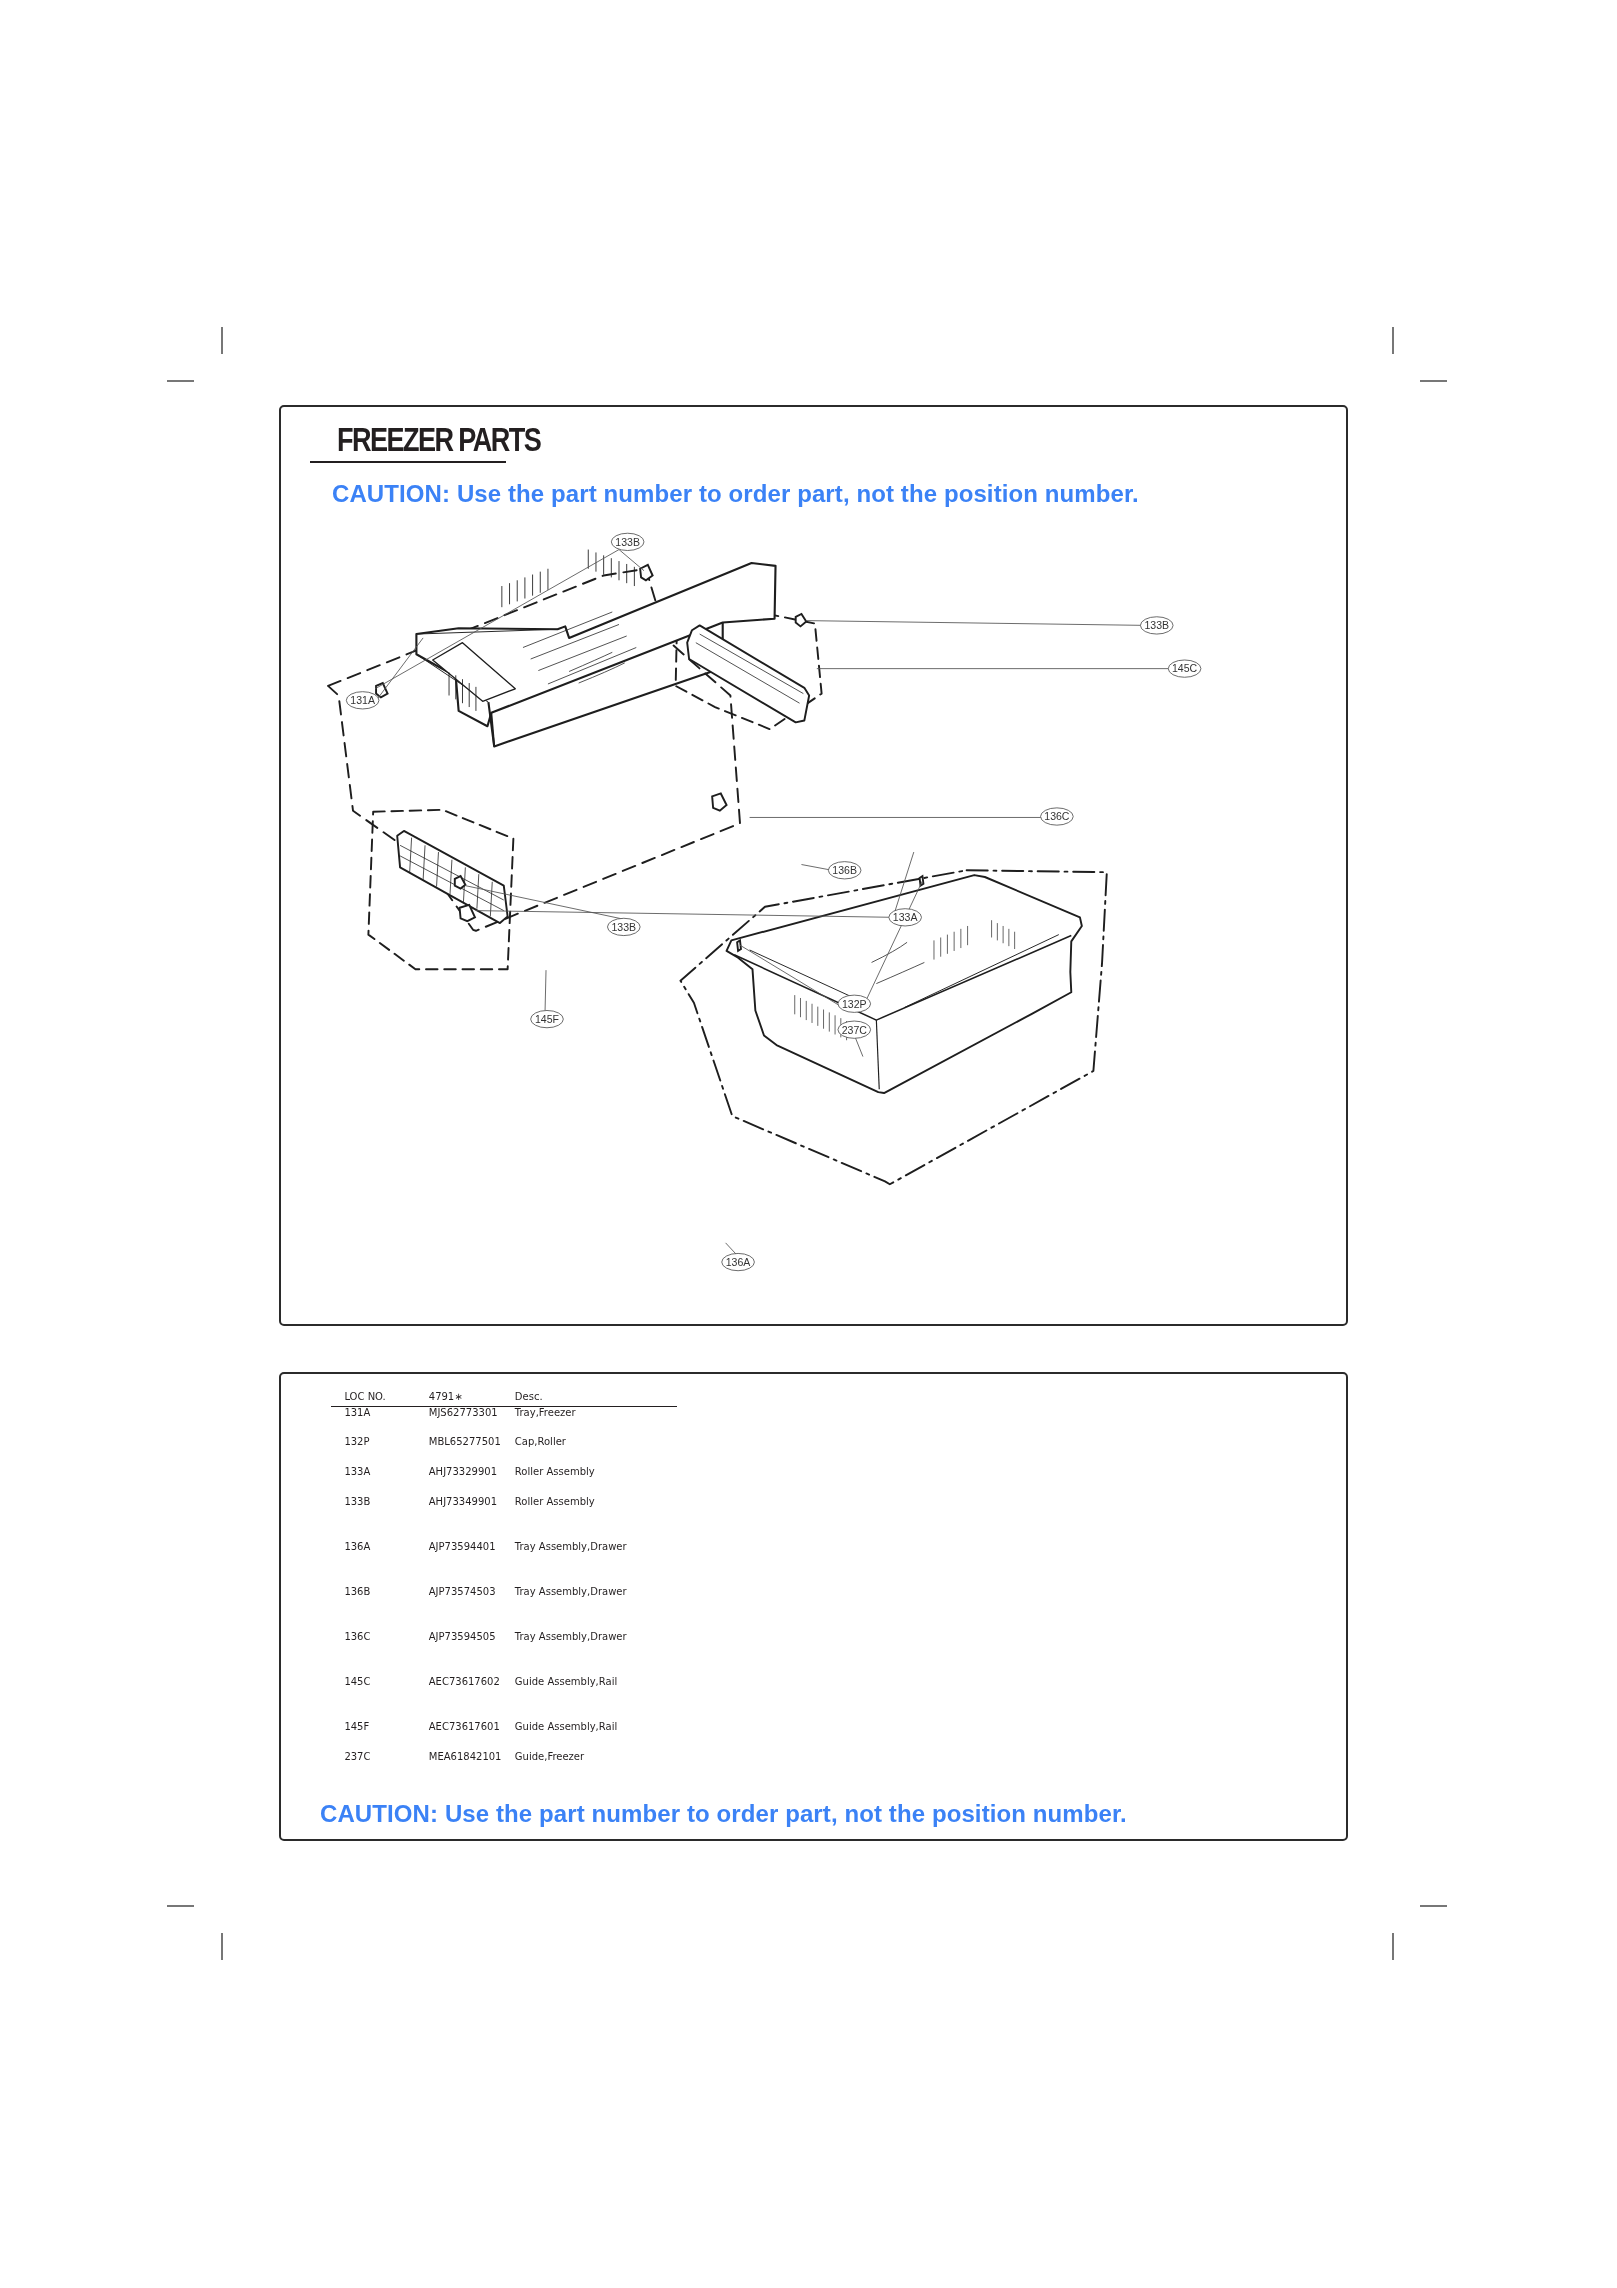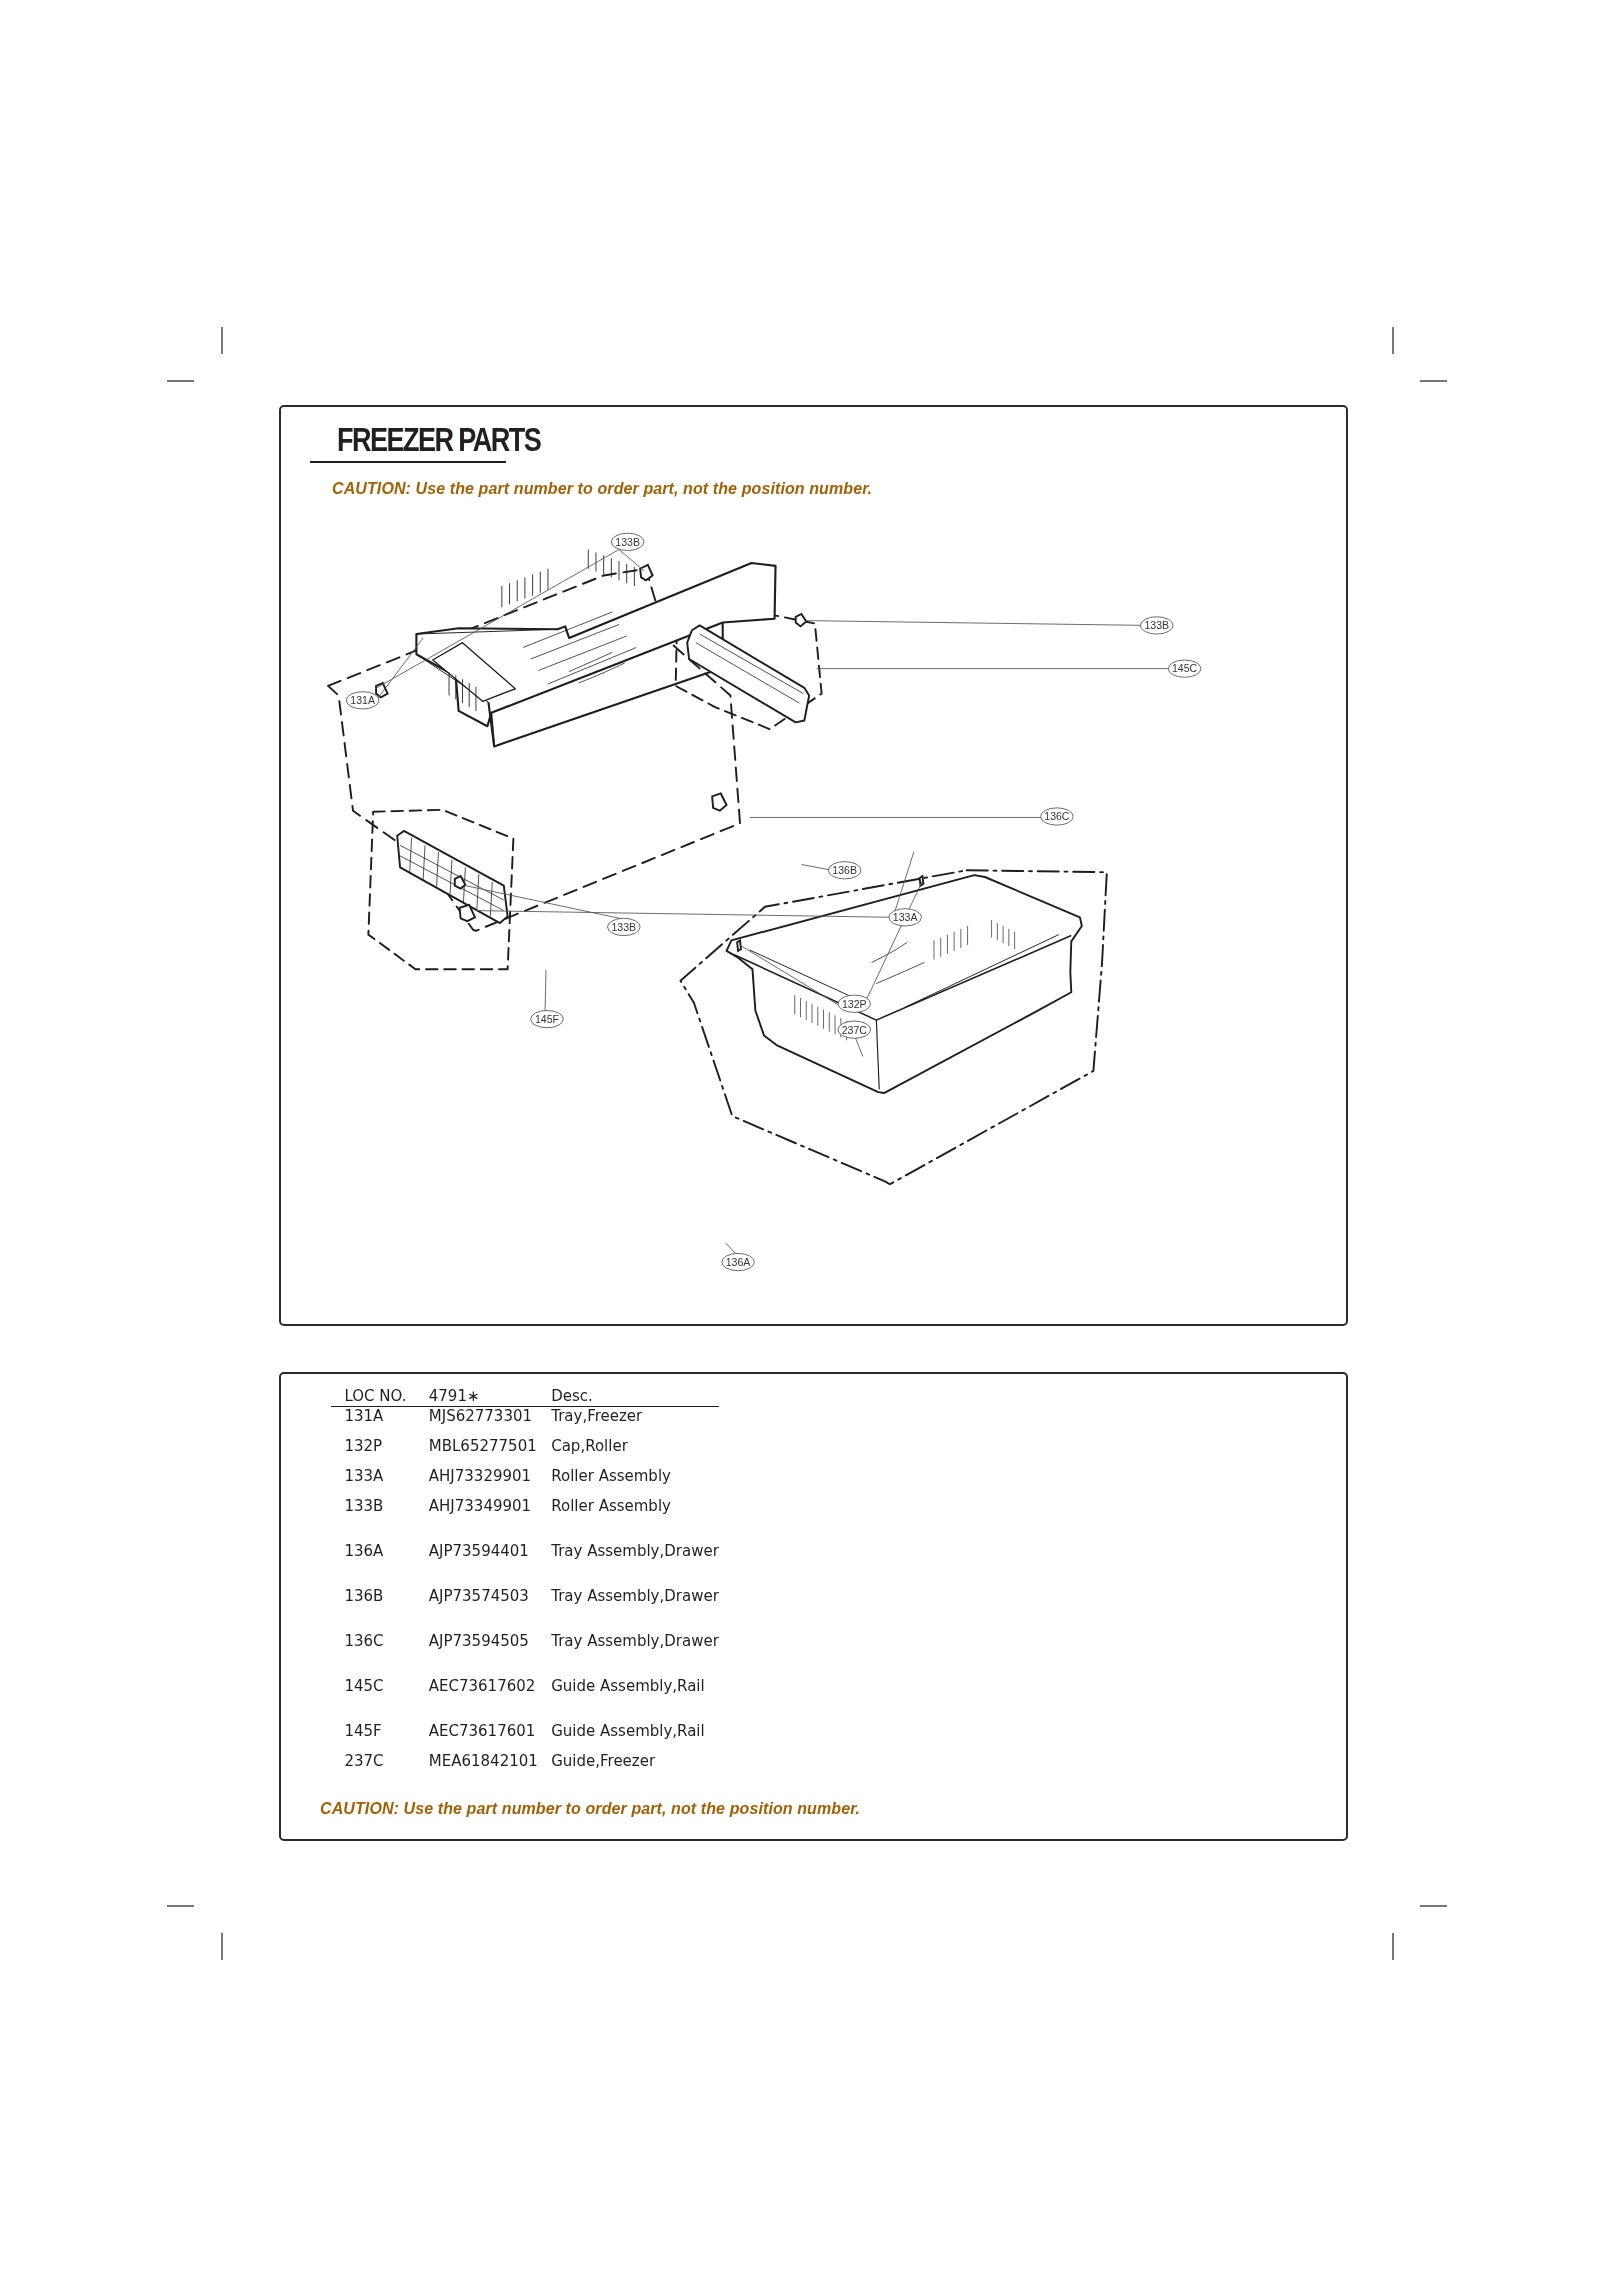--- a/index.html
+++ b/index.html
@@ -10,30 +10,30 @@
   .crop.v { width: 1.9px; height: 27px; }
 
   .panel { position: absolute; border: 2.9px solid #2b2b2b; border-radius: 5px; box-sizing: border-box; background: #fff; }
   #diagram-panel { left: 279px; top: 405px; width: 1069px; height: 921px; }
   #table-panel { left: 279px; top: 1372px; width: 1069px; height: 469px; }
 
   .title { position: absolute; left: 56px; top: 14.4px; font-size: 33px; font-weight: bold;
            letter-spacing: -1.9px; transform: scaleX(0.82); transform-origin: left center;
            font-family: "Liberation Sans Narrow", "Liberation Sans", sans-serif; color: #231f20; }
   .title-rule { position: absolute; left: 29px; top: 54px; width: 196px; height: 1.9px; background: #231f20; }
-  .caution { position: absolute; font-size: 16px; font-weight: bold; font-style: italic; color: #a16207;
+  .caution { position: absolute; font-size: 24px; font-weight: bold; color: #3b82f6;
              white-space: nowrap; letter-spacing: 0.1px; }
   #caution-top { left: 51px; top: 73px; }
   #caution-bottom { left: 39px; top: 426px; }
 
   #diagram-svg { position: absolute; left: 0; top: 0; }
   .callout text { font-family: "Liberation Sans", sans-serif; font-size: 11px; fill: #333; }
 
   table.parts { position: absolute; left: 50px; top: 13.4px; border-collapse: collapse;
-                font-family: "DejaVu Sans", sans-serif; font-size: 15px; color: #231f20; }
+                font-family: "DejaVu Sans", sans-serif; font-size: 10px; color: #231f20; }
   table.parts th { font-weight: normal; text-align: left; padding: 0 0 1px 13.4px; height: 17.3px;
                    border-bottom: 1.9px solid #231f20; }
   table.parts td { padding: 0 0 0 13.4px; vertical-align: top; white-space: nowrap; }
   table.parts th.c1, table.parts td.c1 { width: 71px; }
   table.parts th.c2, table.parts td.c2 { width: 59px; }
   table.parts th.c3, table.parts td.c3 { width: 162px; margin-top: 25px; }
 </style>
 </head>
 <body>
 

